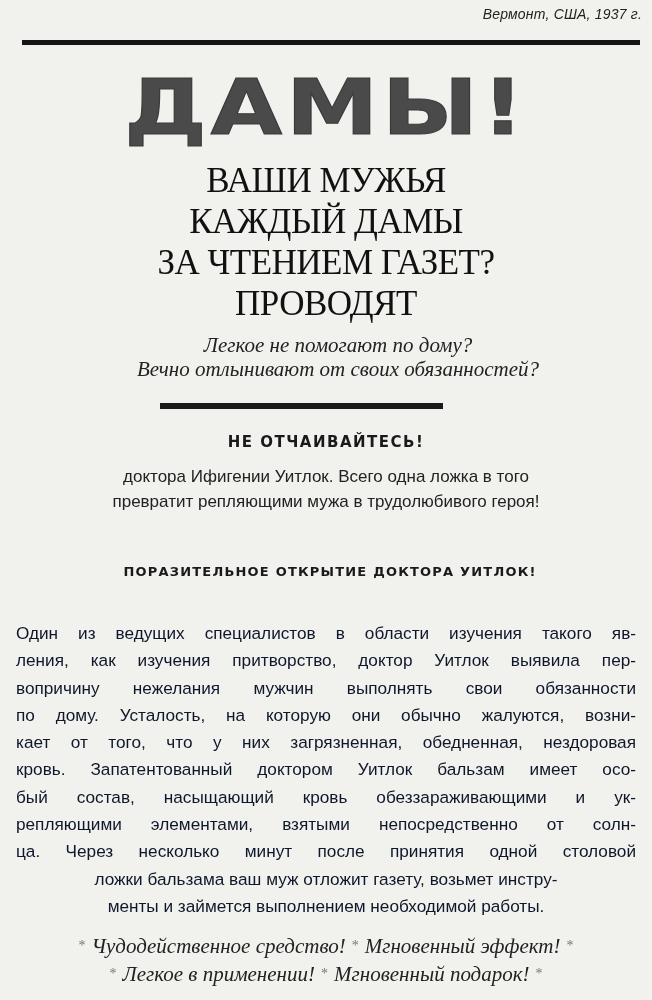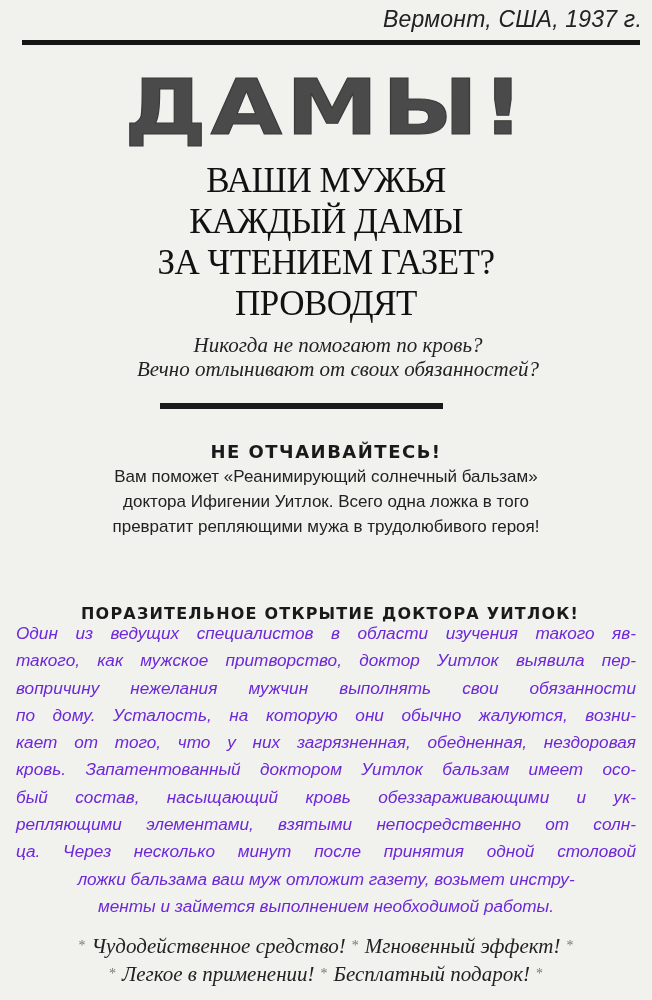--- a/index.html
+++ b/index.html
@@ -7,21 +7,21 @@
       width: 652px; height: 1000px; overflow: hidden;
       background: #f1f1ee;
       color: #1a1a1a;
       position: relative;
       font-family: "Liberation Sans", sans-serif;
     }
     .page { position: absolute; inset: 0; }
     .dateline {
       position: absolute; top: 6px; right: 10px;
       font-family: "Liberation Sans", sans-serif;
-      font-style: italic; font-size: 23px; color: #222;
+      font-style: italic; font-size: 14px; color: #222;
       letter-spacing: 0.2px;
     }
     .rule-top {
       position: absolute; top: 40px; left: 22px; right: 12px;
       height: 5px; background: #151515;
     }
     .headline {
       position: absolute; top: 70px; left: 0; right: 0;
       text-align: center;
       font-family: "DejaVu Sans", sans-serif;
@@ -47,31 +47,31 @@
     }
     .rule-mid {
       position: absolute; top: 403px; left: 160px; width: 283px;
       height: 6px; background: #1a1a1a;
     }
     .h2 {
       position: absolute; left: 0; right: 0; text-align: center;
       font-family: "DejaVu Sans", sans-serif; font-weight: bold;
       color: #1a1a1a; letter-spacing: 1.5px;
     }
-    .h2.a { top: 433px; font-size: 18px; margin-top: 8px; }
-    .h2.b { top: 604px; font-size: 16px; left: 8px; letter-spacing: 1.2px; }
+    .h2.a { top: 433px; font-size: 15px; }
+    .h2.b { top: 564px; font-size: 13px; left: 8px; letter-spacing: 1.2px; }
     .intro {
       position: absolute; top: 464px; left: 40px; right: 40px;
       text-align: center;
       font-size: 17px; line-height: 25px; color: #222;
     }
     .intro div { white-space: nowrap; }
     .body {
       position: absolute; top: 620px; left: 16px; right: 16px;
-      font-size: 17.2px; line-height: 27.3px; color: #6d28d9; font-style: italic;
+      font-size: 17.2px; line-height: 27.3px; color: #0f172a;
     }
     .body .ln { white-space: nowrap; text-align: justify; text-align-last: justify; }
     .body .c { text-align-last: center; }
     .slogans {
       position: absolute; top: 932px; left: 0; right: 0;
       text-align: center;
       font-family: "Liberation Serif", serif;
       font-style: italic; font-size: 21px; line-height: 27px; color: #222;
     }
     .slogans .star { color: #777; font-style: normal; font-size: 14px; margin: 0 6px; vertical-align: 3px; }
@@ -86,49 +86,48 @@
   <div class="headline">ДАМЫ!</div>
 
   <div class="question">
     <div>ВАШИ МУЖЬЯ</div>
     <div>КАЖДЫЙ ДАМЫ</div>
     <div>ЗА ЧТЕНИЕМ ГАЗЕТ?</div>
     <div>ПРОВОДЯТ</div>
   </div>
 
   <div class="subq">
-    <div>Никогда не помогают по кровь?</div>
+    <div>Легкое не помогают по дому?</div>
     <div>Вечно отлынивают от своих обязанностей?</div>
   </div>
 
   <div class="rule-mid"></div>
 
   <div class="h2 a">НЕ ОТЧАИВАЙТЕСЬ!</div>
   <div class="intro">
-    <div>Вам поможет «Реанимирующий солнечный бальзам»</div>
     <div>доктора Ифигении Уитлок. Всего одна ложка в того</div>
     <div>превратит репляющими мужа в трудолюбивого героя!</div>
   </div>
 
   <div class="h2 b">ПОРАЗИТЕЛЬНОЕ ОТКРЫТИЕ ДОКТОРА УИТЛОК!</div>
   <div class="body">
     <div class="ln">Один из ведущих специалистов в области изучения такого яв-</div>
-    <div class="ln">такого, как мужское притворство, доктор Уитлок выявила пер-</div>
+    <div class="ln">ления, как изучения притворство, доктор Уитлок выявила пер-</div>
     <div class="ln">вопричину нежелания мужчин выполнять свои обязанности</div>
     <div class="ln">по дому. Усталость, на которую они обычно жалуются, возни-</div>
     <div class="ln">кает от того, что у них загрязненная, обедненная, нездоровая</div>
     <div class="ln">кровь. Запатентованный доктором Уитлок бальзам имеет осо-</div>
     <div class="ln">бый состав, насыщающий кровь обеззараживающими и ук-</div>
     <div class="ln">репляющими элементами, взятыми непосредственно от солн-</div>
     <div class="ln">ца. Через несколько минут после принятия одной столовой</div>
     <div class="ln c">ложки бальзама ваш муж отложит газету, возьмет инстру-</div>
     <div class="ln c">менты и займется выполнением необходимой работы.</div>
   </div>
 
   <div class="slogans">
     <div>
       <span class="star">*</span><span>Чудодейственное средство!</span><span class="star">*</span><span>Мгновенный эффект!</span><span class="star">*</span>
     </div>
     <div>
-      <span class="star">*</span><span>Легкое в применении!</span><span class="star">*</span><span>Бесплатный подарок!</span><span class="star">*</span>
+      <span class="star">*</span><span>Легкое в применении!</span><span class="star">*</span><span>Мгновенный подарок!</span><span class="star">*</span>
     </div>
   </div>
 </div>
 
 </body></html>

